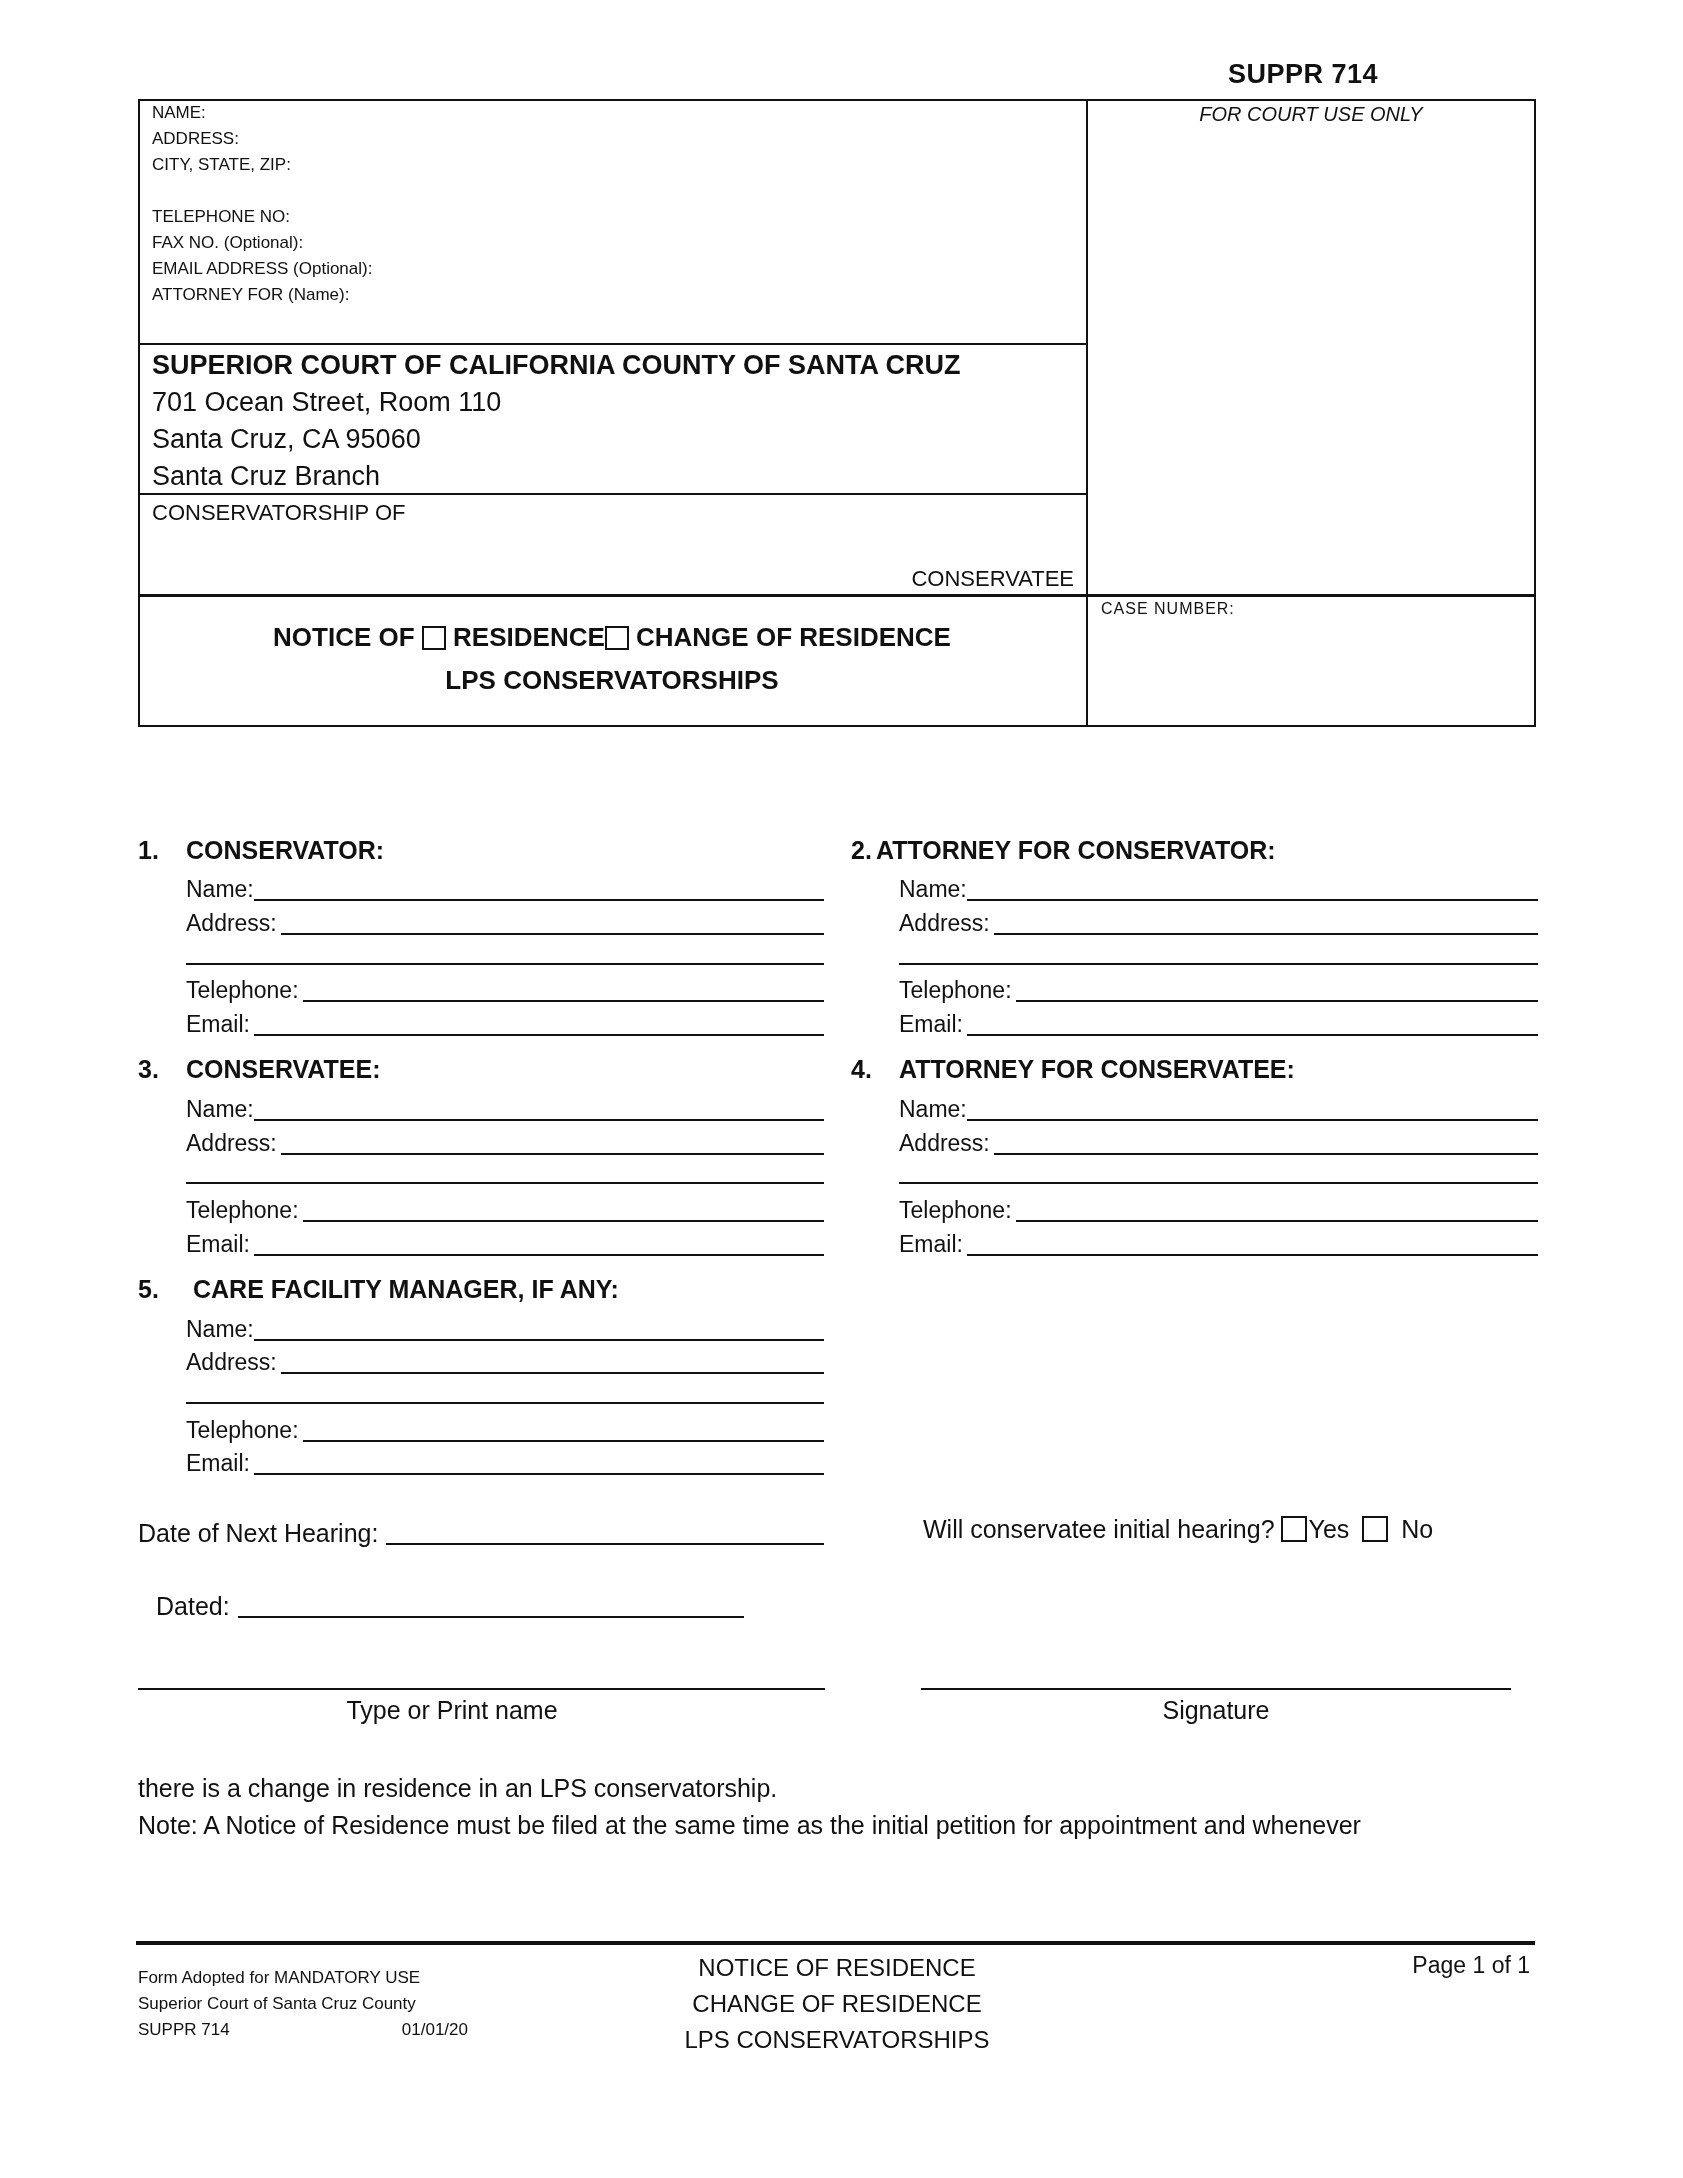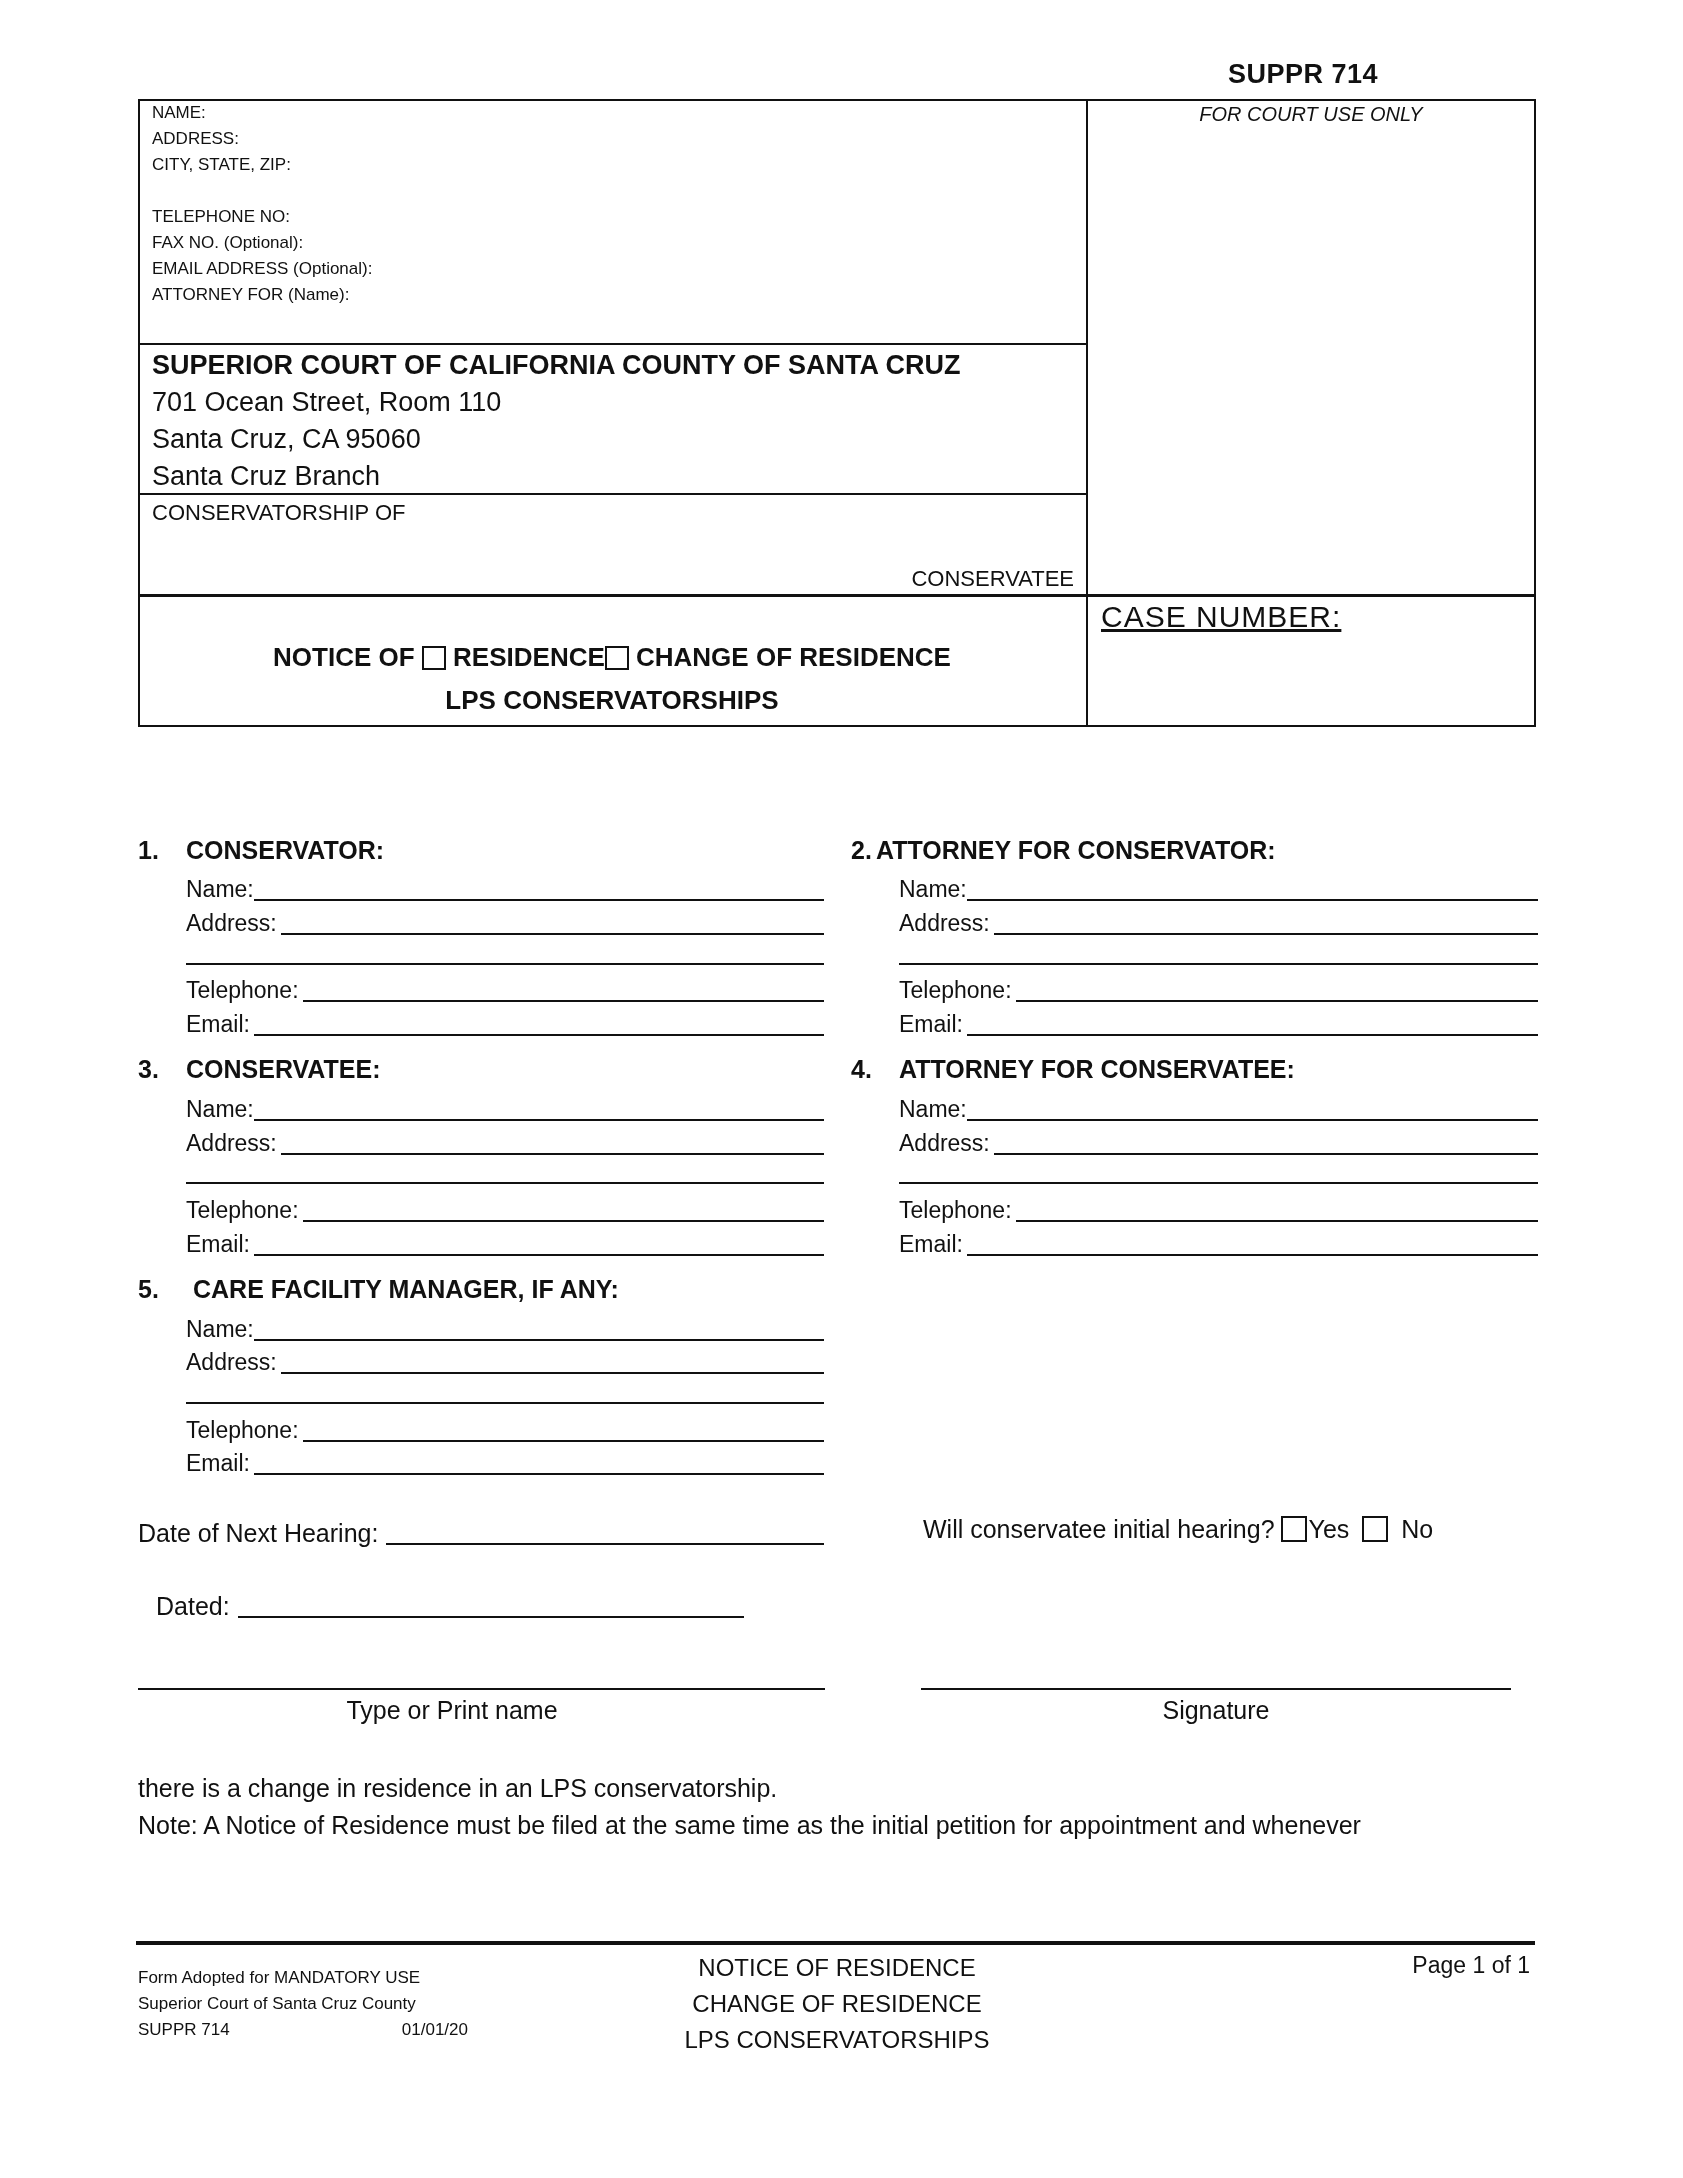--- a/index.html
+++ b/index.html
@@ -4,21 +4,21 @@
 <style>
   html, body { margin:0; padding:0; background:#ffffff; }
   body { width:1683px; height:2178px; position:relative; font-family:"Liberation Sans", sans-serif; color:#111; overflow:hidden; }
   .abs { position:absolute; }
   .form-id { left:1228px; top:59px; font-size:27px; font-weight:bold; letter-spacing:0.5px; }
   .box { border:2px solid #111; box-sizing:border-box; }
   .hline { position:absolute; height:0; border-top:2px solid #111; }
   .vline { position:absolute; width:0; border-left:2px solid #111; }
   .small { font-size:17px; line-height:26px; }
   .court { font-size:27px; line-height:37px; }
-  .title { font-size:26px; font-weight:bold;margin-top:20px; }
+  .title { font-size:26px; font-weight:bold; }
   .cb { display:inline-block; width:24px; height:24px; border:2px solid #111; vertical-align:-4px; box-sizing:border-box; }
   .sec-num { font-size:25px; font-weight:bold; }
   .sec-title { font-size:25px; font-weight:bold; }
   .field { position:absolute; display:flex; align-items:flex-end; font-size:23px; height:30px; }
   .field .lbl { white-space:nowrap; padding-right:4px; line-height:24px; }
   .field .line { flex:1; border-bottom:2.5px solid #111; height:24px; }
   .blank-line { position:absolute; border-bottom:2.5px solid #111; }
   .body-text { font-size:25px; }
   .footer-small { font-size:17px; line-height:26px; }
   .footer-center { font-size:24px; line-height:36px; text-align:center; }
@@ -59,21 +59,21 @@
 <div class="abs" style="left:871px; top:566px; width:203px; text-align:right; font-size:22px;">CONSERVATEE</div>
 
 <div class="abs title" style="left:138px; top:622px; width:948px; text-align:center;">
   <span>NOTICE OF</span>
   <span class="cb"></span>
   <span>RESIDENCE</span><span class="cb"></span>
   <span>CHANGE OF RESIDENCE</span>
 </div>
 <div class="abs title" style="left:138px; top:665px; width:948px; text-align:center; padding-left:0px;">LPS CONSERVATORSHIPS</div>
 
-<div class="abs" style="left:1101px; top:600px; font-size:30px; letter-spacing:1px;text-decoration:underline;">CASE NUMBER:</div>
+<div class="abs" style="left:1101px; top:600px; font-size:16px; letter-spacing:1px;">CASE NUMBER:</div>
 <div class="abs" style="left:1101px; top:634px; width:416px; height:79px;"></div>
 
 <div class="abs sec-num" style="left:138px; top:836px;">1.</div>
 <div class="abs sec-title" style="left:186px; top:836px;">CONSERVATOR:</div>
 <div class="field" style="left:186px; top:871px; width:638px;">
     <span class="lbl" style="padding-right:0;">Name:</span>
     <span class="line"></span>
   </div>
 <div class="field" style="left:186px; top:905px; width:638px;">
     <span class="lbl">Address:</span>

